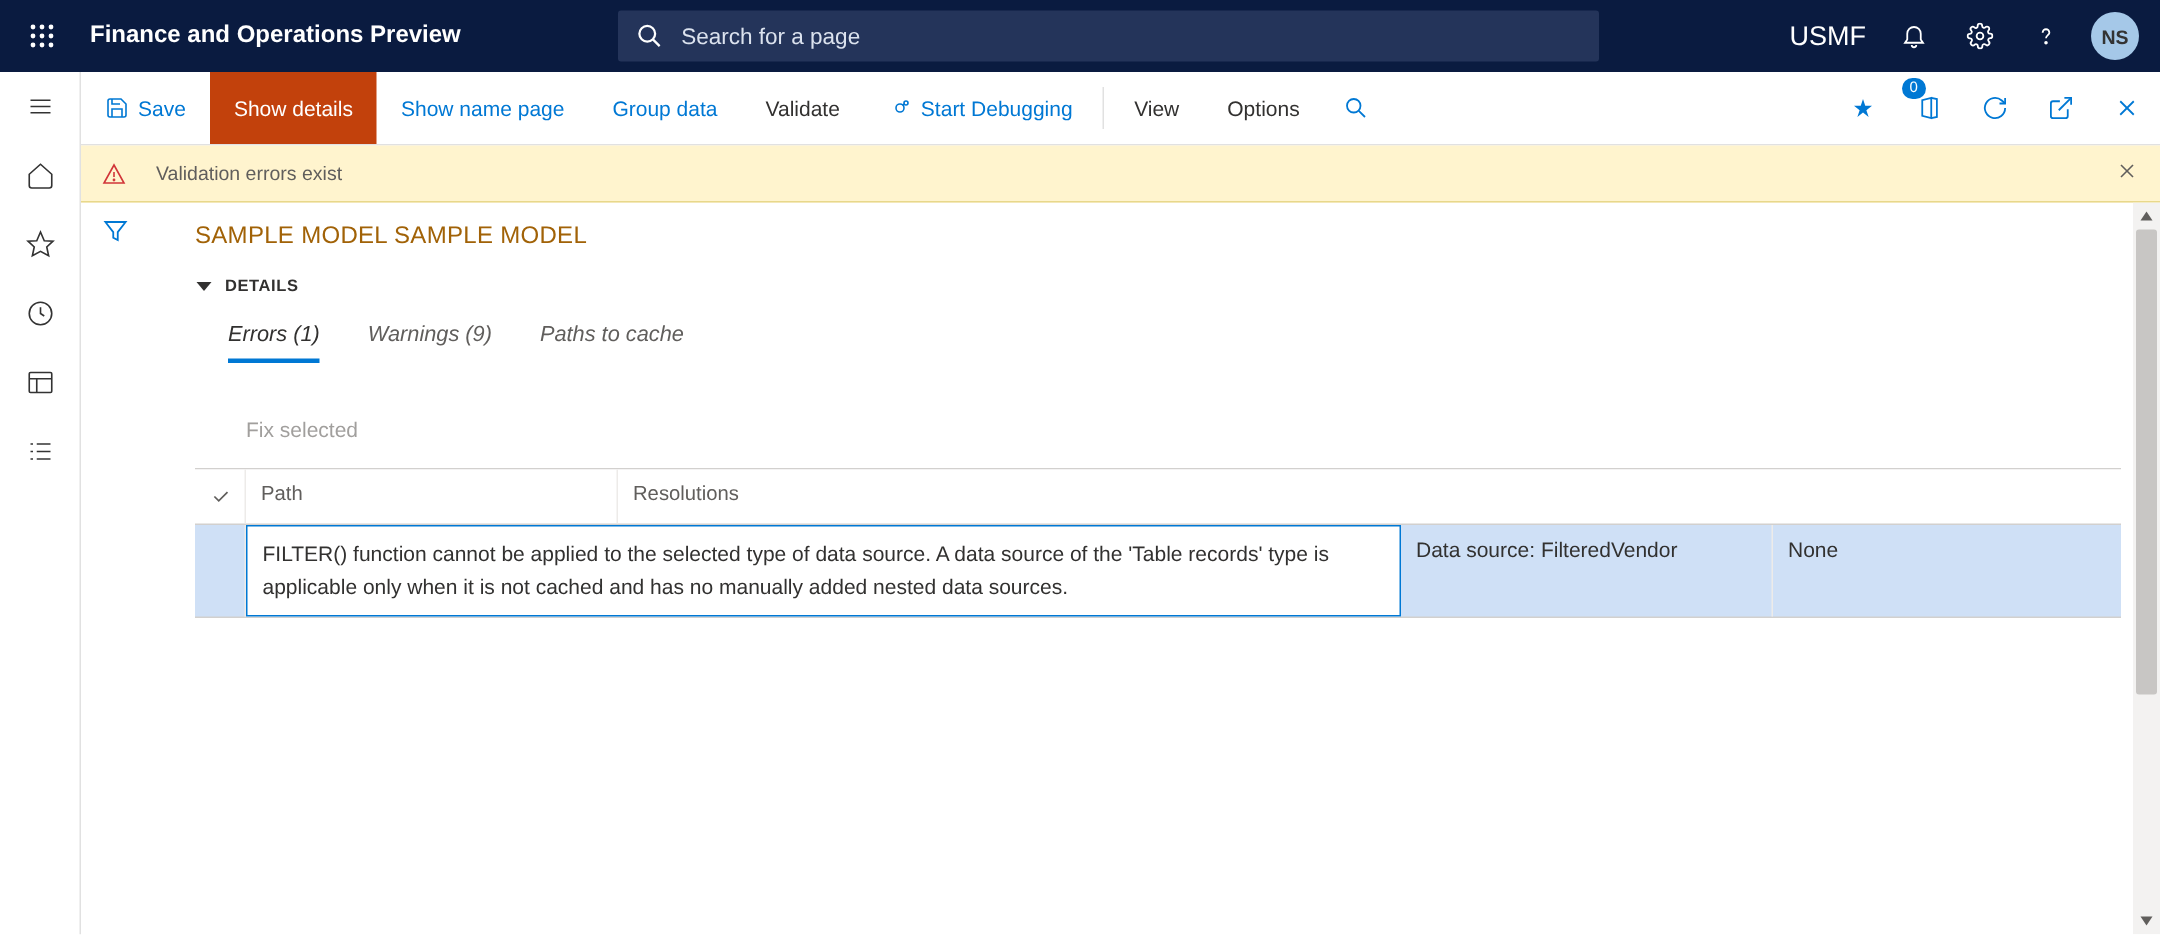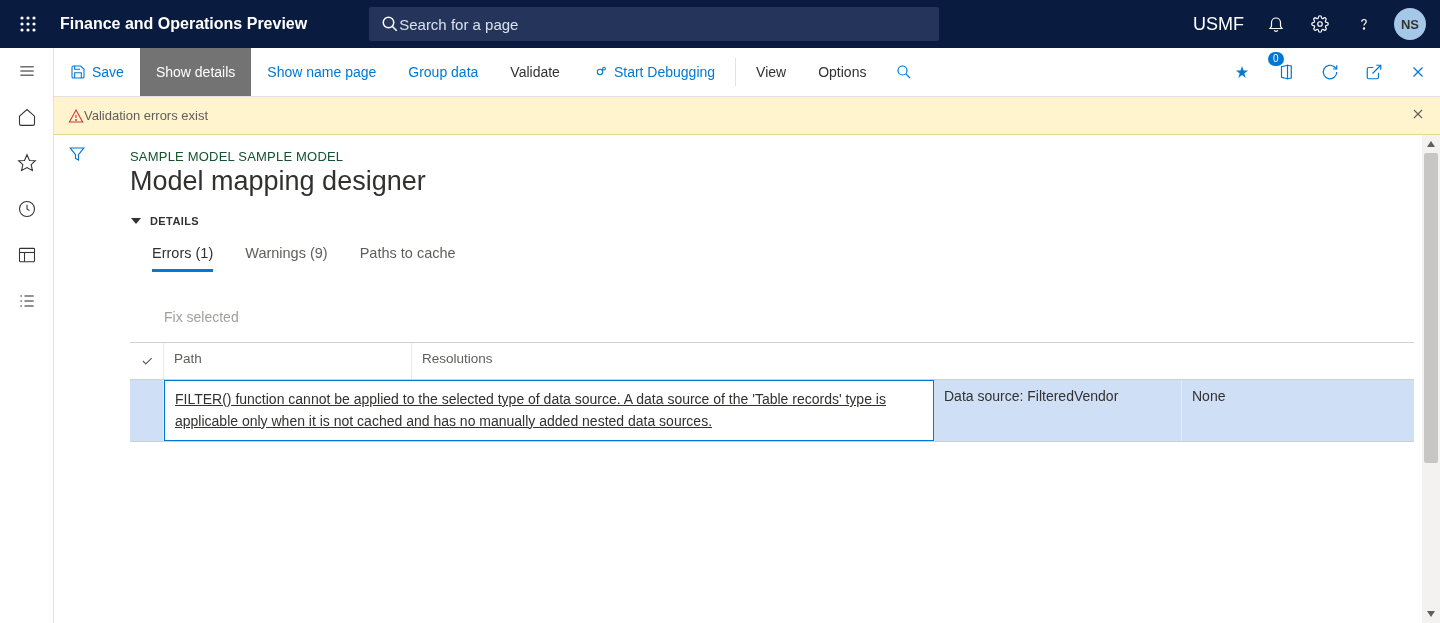--- a/index.html
+++ b/index.html
@@ -12,28 +12,29 @@
       align-items: center;
       color: #fff;
       padding: 0 8px;
     }
     .waffle {
       width: 40px; height: 48px; display: flex; align-items: center; justify-content: center; cursor: pointer;
     }
     .waffle svg { width: 18px; height: 18px; fill: #fff; }
     .app-title { font-size: 16px; font-weight: 600; margin-left: 12px; }
     .top-search {
-      margin-left: 62px;
-      width: 570px;
+      margin-left: 105px;
+      width: 654px;
       height: 34px;
       background: #24345a;
       border-radius: 2px;
       display: flex;
       align-items: center;
       padding: 0 12px;
+      gap: 12px;
       cursor: text;
     }
     .top-search svg { width: 18px; height: 18px; stroke: #fff; fill: none; stroke-width: 2; }
     .top-search input { background: transparent; border: none; outline: none; color: #fff; font-size: 15px; flex: 1; }
     .top-search input::placeholder { color: #dbe2ee; }
     .top-right { margin-left: auto; display: flex; align-items: center; gap: 4px; }
     .company { font-size: 18px; padding: 0 8px; }
     .top-icon { width: 40px; height: 48px; display: flex; align-items: center; justify-content: center; cursor: pointer; }
     .top-icon svg { width: 18px; height: 18px; stroke: #fff; fill: none; stroke-width: 1.6; }
     .avatar { width: 32px; height: 32px; border-radius: 50%; background: #a5c8e8; color: #333; font-size: 13px; font-weight: 600; display: flex; align-items: center; justify-content: center; margin: 0 6px; cursor: pointer; }
@@ -59,77 +60,77 @@
       border-bottom: 1px solid #e1e1e1;
       display: flex;
       align-items: stretch;
       background: #fff;
     }
     .ab-btn {
       display: flex; align-items: center; padding: 0 16px; font-size: 14px; gap: 6px; cursor: pointer; color: #323130; border-right: none;
     }
     .ab-btn.save { color: #0078d4; }
     .ab-btn.save svg { stroke: #0078d4; }
-    .ab-btn.active { background: #737373; color: #fff; }
+    .ab-btn.active { background: #c2410c; color: #fff; }
     .ab-btn.link { color: #0078d4; }
     .ab-spacer { flex: 1; }
     .ab-right { display: flex; align-items: center; }
     .ab-icon { width: 44px; display: flex; align-items: center; justify-content: center; cursor: pointer; color: #0078d4; height: 100%; }
     .ab-icon svg { width: 18px; height: 18px; stroke: currentColor; fill: none; stroke-width: 1.6; }
     .ab-sep { width: 1px; background: #e1e1e1; margin: 10px 4px; }
     .ab-btn svg { width: 16px; height: 16px; stroke: currentColor; fill: none; stroke-width: 1.6; }
 
     .message-bar {
       height: 38px;
       background: #fff4ce;
       border-bottom: 1px solid #e8d88b;
       display: flex;
       align-items: center;
       padding: 0 14px;
       font-size: 13px;
       color: #605e5c;
-      gap: 0;
+      gap: 20px;
     }
     .message-bar svg { width: 16px; height: 16px; stroke: #d13438; fill: none; stroke-width: 1.6; }
     .message-bar .dismiss { margin-left: auto; cursor: pointer; }
     .message-bar .dismiss svg { stroke: #605e5c; }
 
     .content-wrap { display: flex; flex: 1; overflow: hidden; }
     .mini-rail { width: 46px; padding-top: 10px; display: flex; flex-direction: column; align-items: center; border-right: none; }
     .filter-icon { cursor: pointer; }
     .filter-icon svg { width: 18px; height: 18px; stroke: #0078d4; fill: none; stroke-width: 1.6; }
 
     .page { flex: 1; padding: 14px 26px 0 30px; overflow: hidden; position: relative; }
-    .breadcrumb { font-size: 13px; color: #14532d; letter-spacing: 0.2px; }
+    .breadcrumb { font-size: 16px; color: #a16207; letter-spacing: 0.2px; }
     .page-title { font-size: 27px; font-weight: 400; color: #323130; margin-top: 2px; }
 
     .section-header { display: flex; align-items: center; gap: 8px; margin-top: 18px; cursor: pointer; }
     .section-header svg { width: 12px; height: 12px; fill: #323130; }
     .section-header span { font-size: 11px; font-weight: 700; color: #323130; letter-spacing: 0.4px; }
 
-    .tabs { display: flex; gap: 32px; margin-top: 18px; padding-left: 22px; }
+    .tabs { display: flex; gap: 32px; margin-top: 18px; padding-left: 22px; font-style: italic; }
     .tab { font-size: 14.5px; color: #605e5c; padding-bottom: 8px; cursor: pointer; border-bottom: 3px solid transparent; }
     .tab.active { color: #323130; border-bottom-color: #0078d4; font-weight: 400; }
 
     .tab-toolbar { margin-top: 36px; padding-left: 34px; }
     .btn-disabled { font-size: 14px; color: #a19f9d; cursor: default; }
 
     .grid { margin-top: 16px; border-top: 1px solid #d2d0ce; }
     .grid-header {
       display: flex; background: #fff; border-bottom: 1px solid #d2d0ce; font-size: 13.5px; color: #605e5c;
     }
     .col-checkbox { width: 34px; display: flex; align-items: center; justify-content: center; border-right: 1px solid #edebe9; height: 36px; }
     .col-checkbox svg { width: 14px; height: 14px; stroke: #605e5c; fill: none; stroke-width: 2; }
     .col-desc { width: 770px; padding: 8px 10px; border-right: 1px solid #edebe9; }
     .col-path { width: 248px; padding: 8px 10px; border-right: 1px solid #edebe9; }
     .col-res { flex: 1; padding: 8px 10px; }
 
     .grid-row { display: flex; background: #cfe0f6; font-size: 14px; color: #323130; border-bottom: 1px solid #d2d0ce; }
     .grid-row .col-checkbox { height: auto; }
-    .grid-row .col-desc { background: #fff; border: 1.5px solid #0078d4; padding: 8px 10px; line-height: 1.55; text-decoration: underline; }
+    .grid-row .col-desc { background: #fff; border: 1.5px solid #0078d4; padding: 8px 10px; line-height: 1.55; }
     .grid-row .col-path, .grid-row .col-res { padding: 8px 10px; }
 
     .scroll-track { position: absolute; right: 0; top: 0; bottom: 0; width: 18px; background: #f3f2f1; }
     .scroll-up, .scroll-down { position: absolute; left: 0; width: 18px; height: 18px; display: flex; align-items: center; justify-content: center; }
     .scroll-up { top: 0; } .scroll-down { bottom: 0; }
     .scroll-thumb { position: absolute; left: 2px; right: 2px; top: 18px; height: 310px; background: #c8c6c4; border-radius: 2px; }
     .scroll-up svg, .scroll-down svg { width: 10px; height: 10px; fill: #605e5c; }
 
     .office-badge { position: relative; }
     .office-badge .bubble { position: absolute; top: 4px; left: 4px; background: #0078d4; color: #fff; border-radius: 8px; font-size: 10px; padding: 0 5px; line-height: 14px; }
@@ -323,21 +324,20 @@
 
     <div class="content-wrap">
       <div class="mini-rail">
         <div class="filter-icon"><svg viewBox="0 0 24 24">
               <polygon points="3 4 21 4 14 13 14 20 10 18 10 13"></polygon>
             </svg></div>
       </div>
 
       <div class="page">
         <div class="breadcrumb">SAMPLE MODEL SAMPLE MODEL</div>
-        <div class="page-title">Model mapping designer</div>
 
         <div class="section-header">
           <svg viewBox="0 0 12 12">
               <polygon points="1 3 11 3 6 9"></polygon>
             </svg>
           <span>DETAILS</span>
         </div>
 
         <div class="tabs">
           <div class="tab active">Errors (1)</div>

